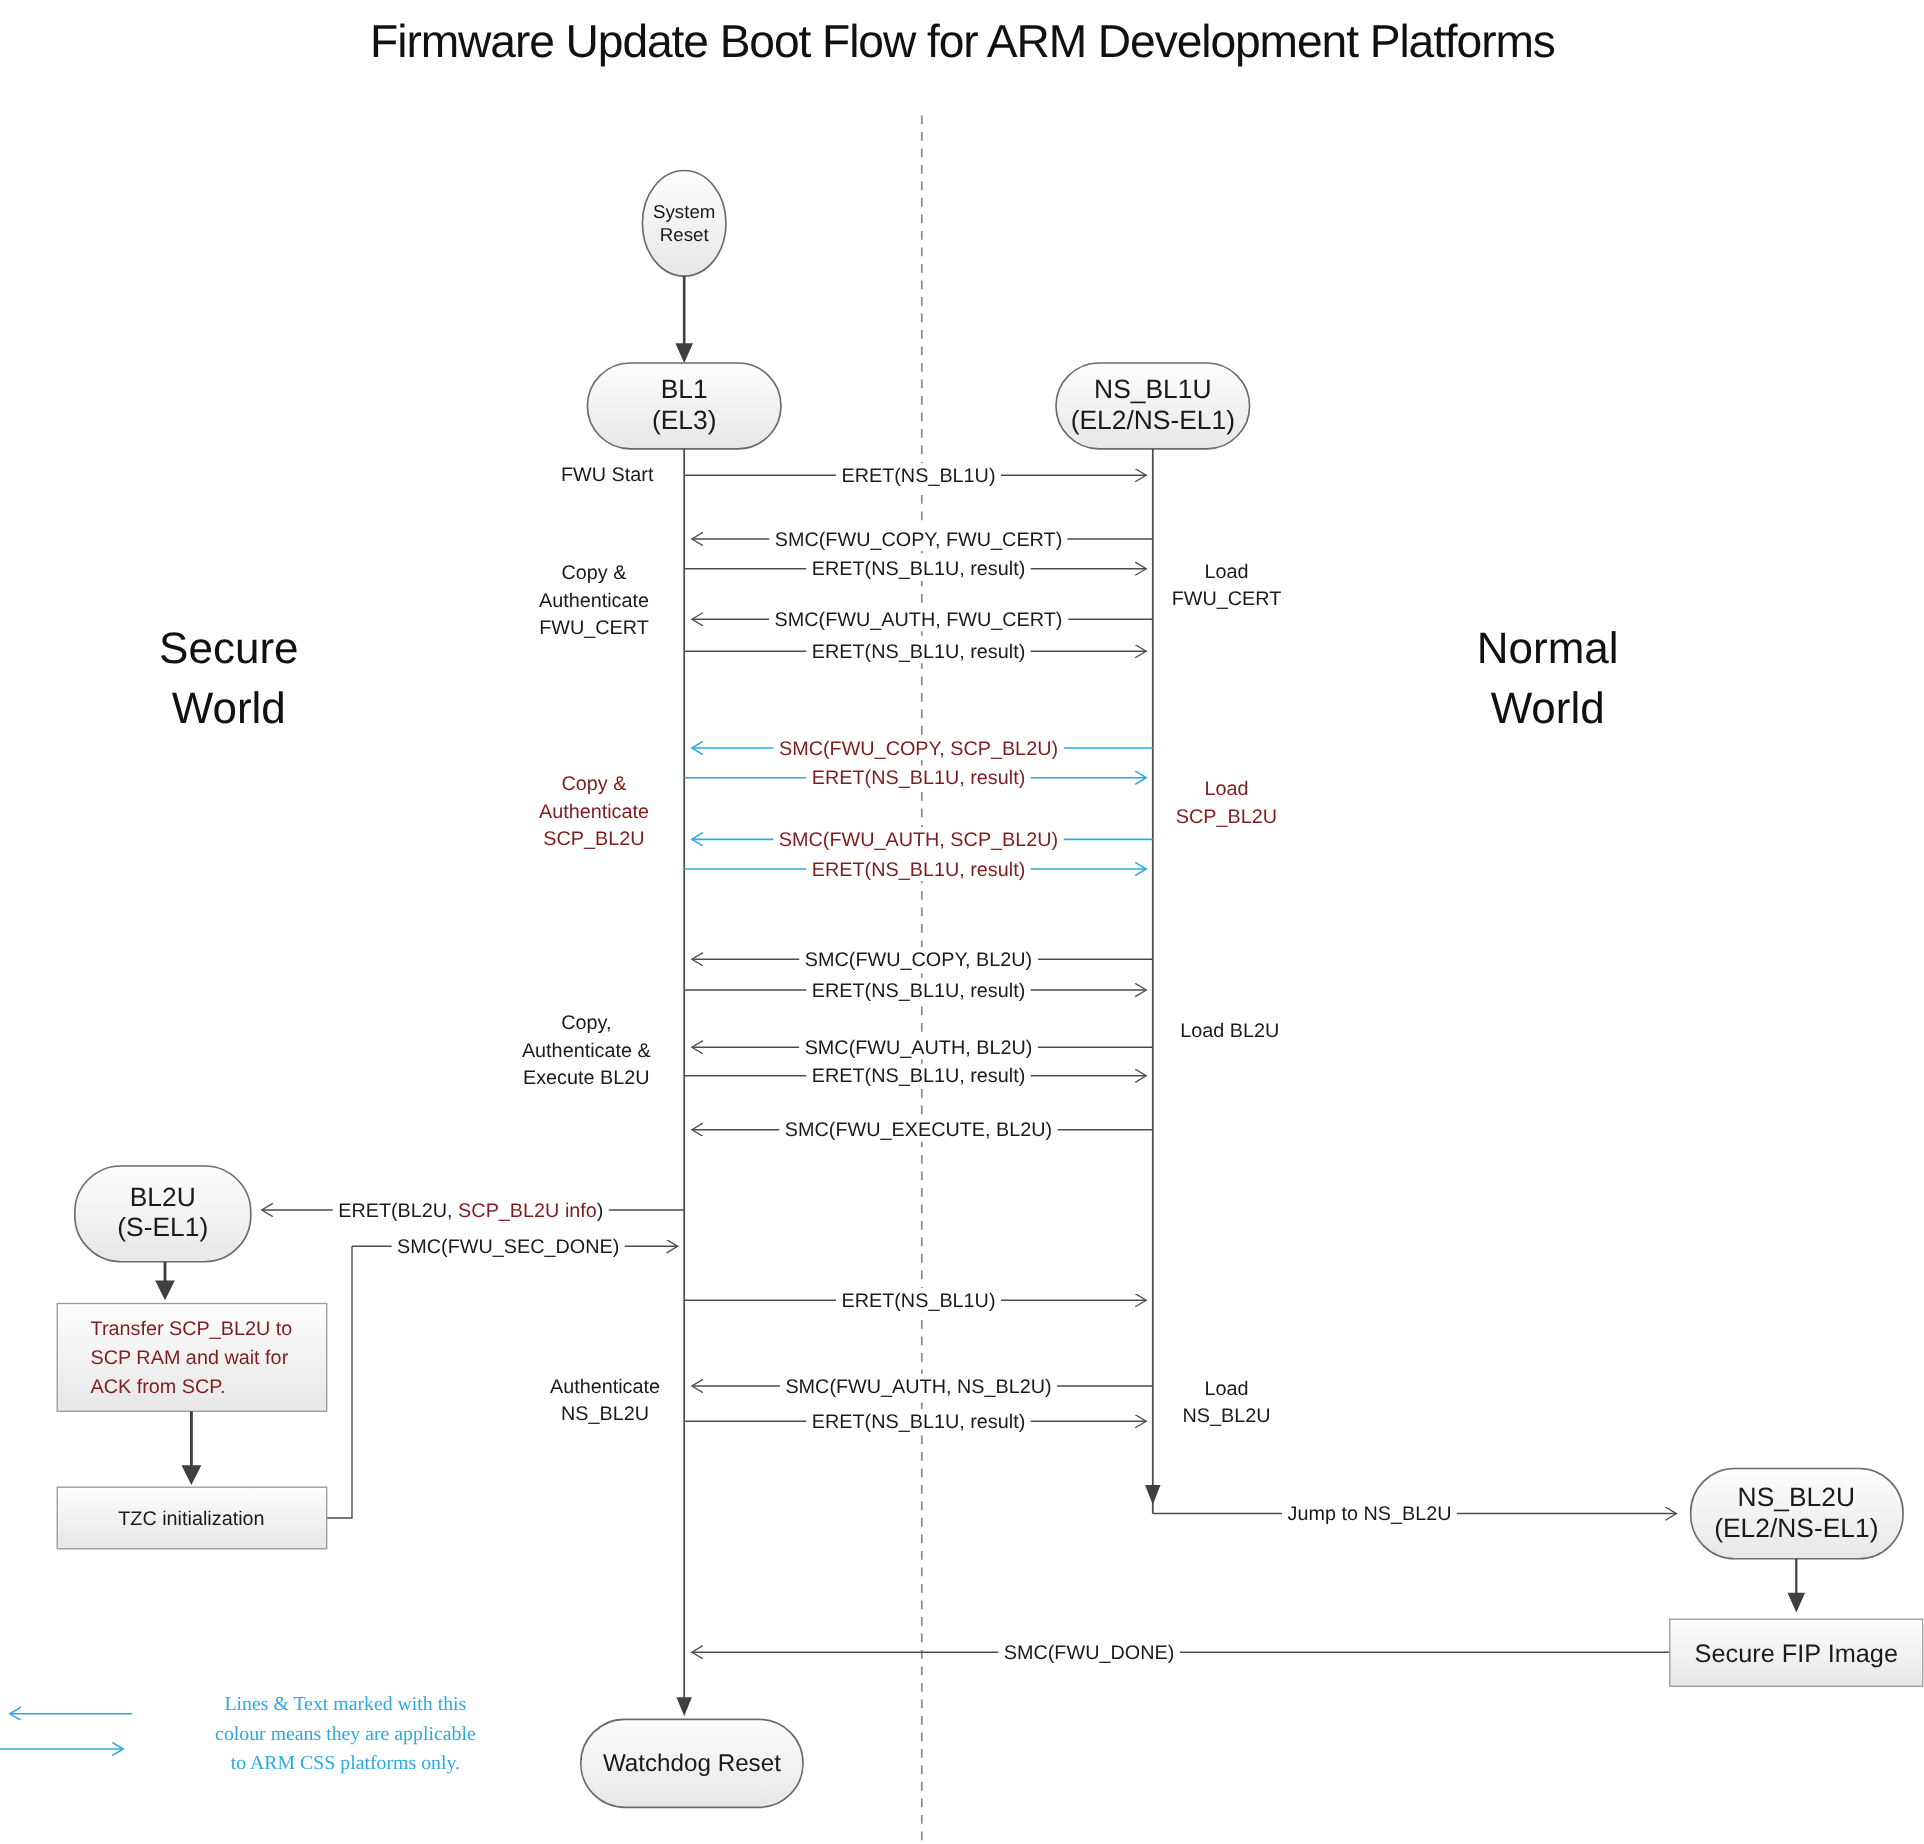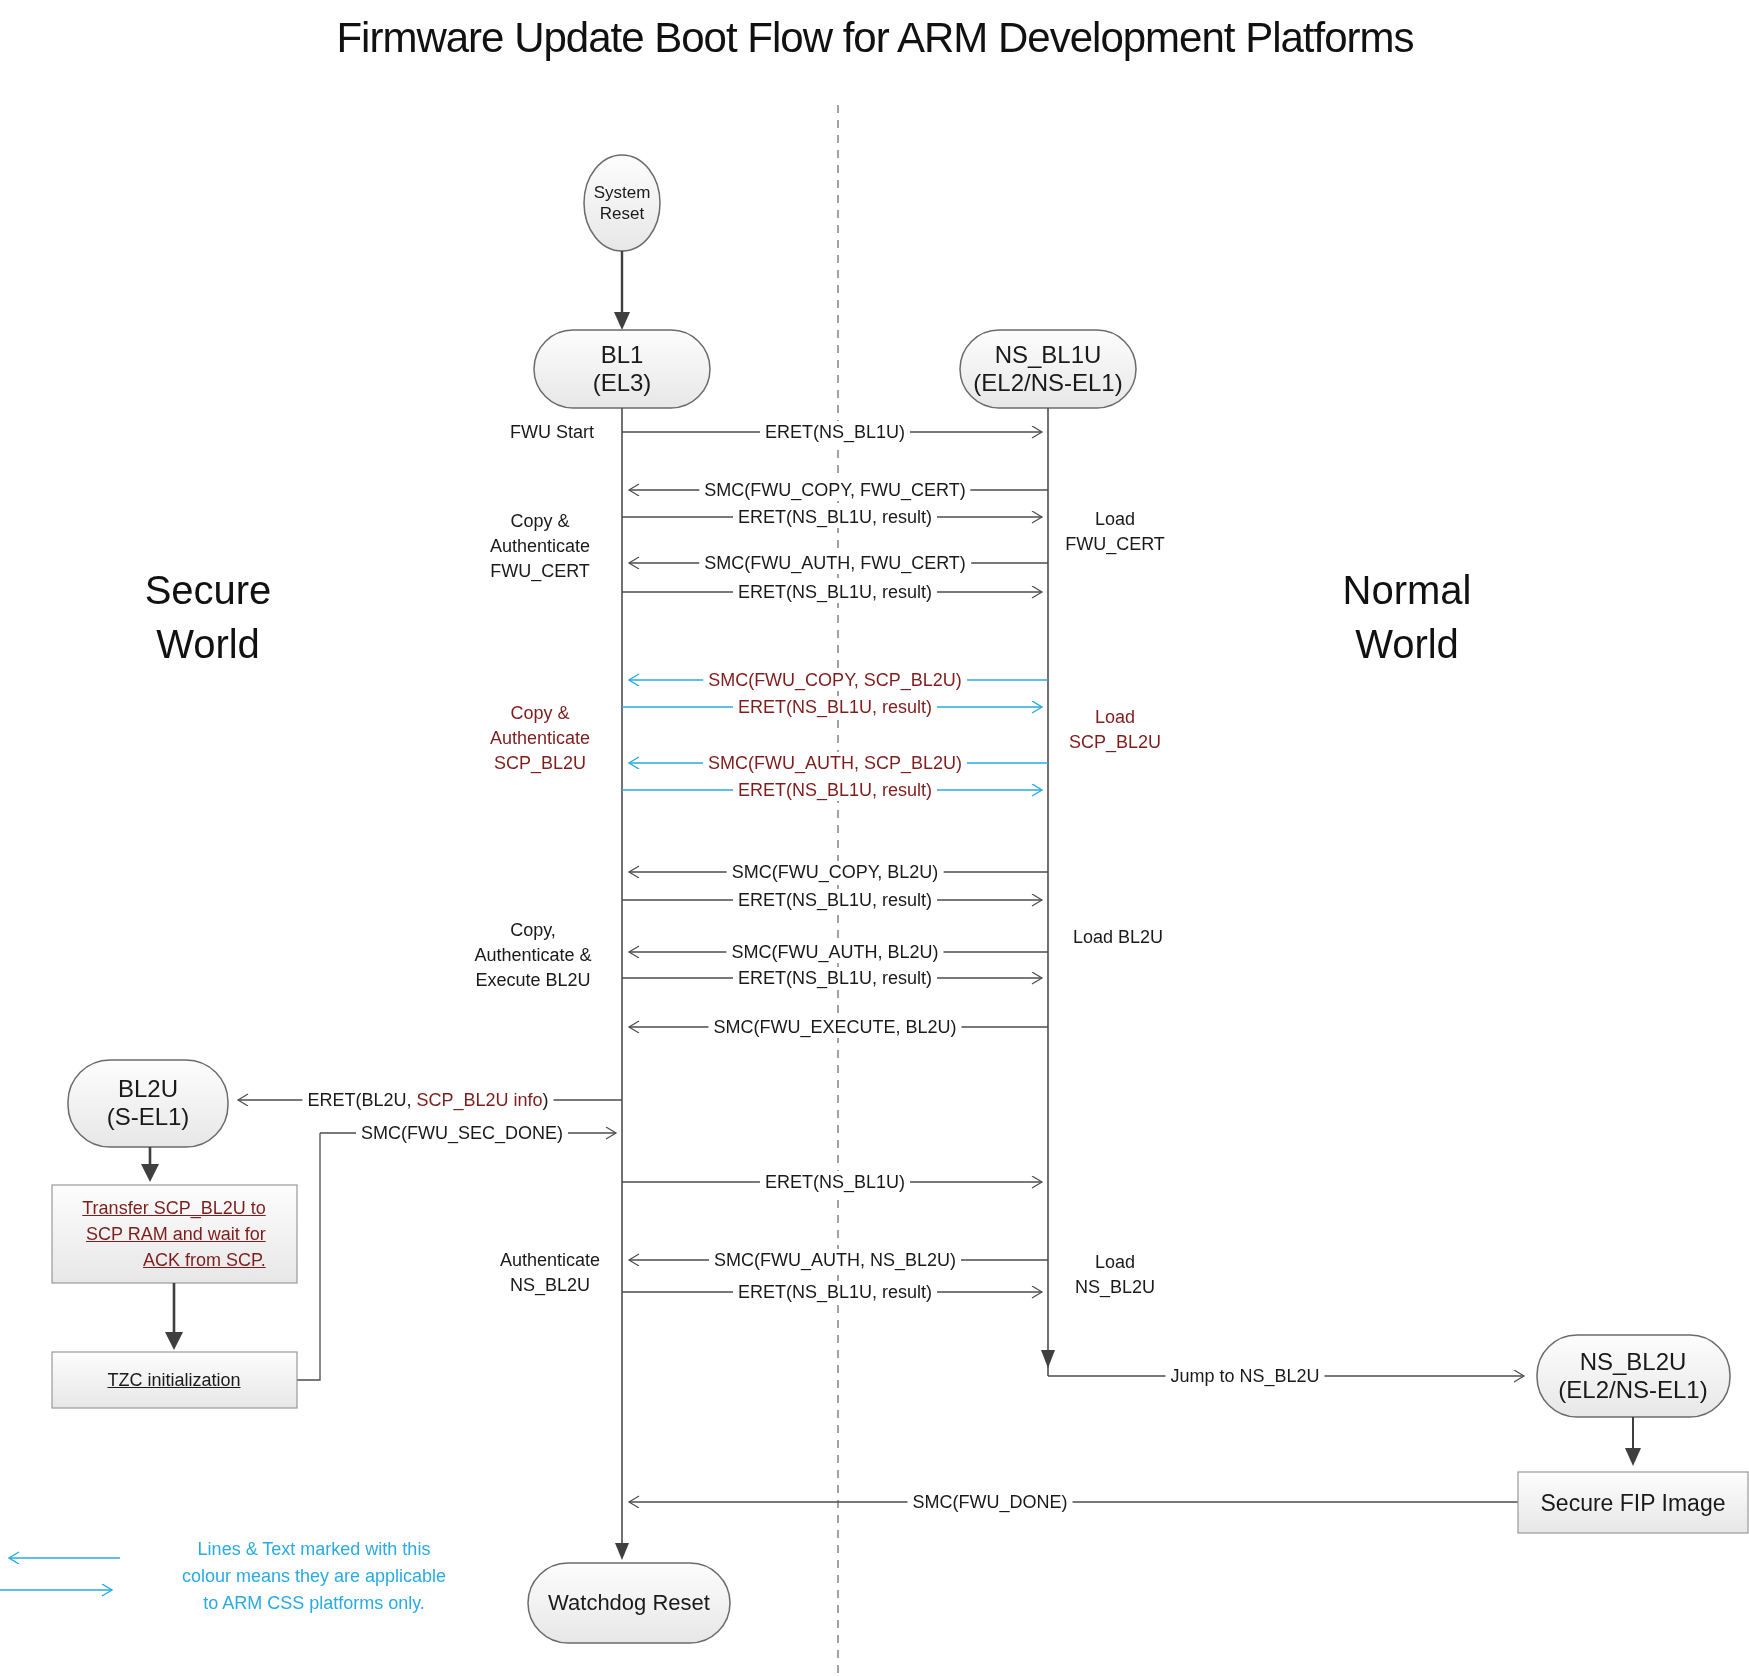--- a/index.html
+++ b/index.html
@@ -19,24 +19,24 @@
   .msg{
     background:#fff;padding:0 5px;font-size:18px;white-space:nowrap;line-height:22px;
   }
   .side{
     font-size:18px;text-align:center;line-height:25px;white-space:nowrap;
   }
   .node-lbl{
     font-size:24px;text-align:center;line-height:28px;white-space:nowrap;
   }
   .small-node-lbl{font-size:17px;line-height:21px;text-align:center;white-space:nowrap;}
-  .box-lbl{font-size:18px;line-height:26px;text-align:right;text-decoration:underline;}
+  .box-lbl{font-size:18px;line-height:26px;text-align:left;}
   .blue{color:#7f1d1d;}
   .legend{
-    font-size:18px;line-height:27px;text-align:center;color:#29ABE2;white-space:nowrap;
+    font-size:18px;line-height:27px;text-align:center;color:#29ABE2;white-space:nowrap;font-family:Liberation Serif, serif;
   }
   .wd-lbl{font-size:22px;}
   .fip-lbl{font-size:23px;}
 </style>
 </head>
 <body>
 
 <div class="canvas">
 
   <svg class="layer" width="1749" height="1676" viewBox="0 0 1749 1676">

